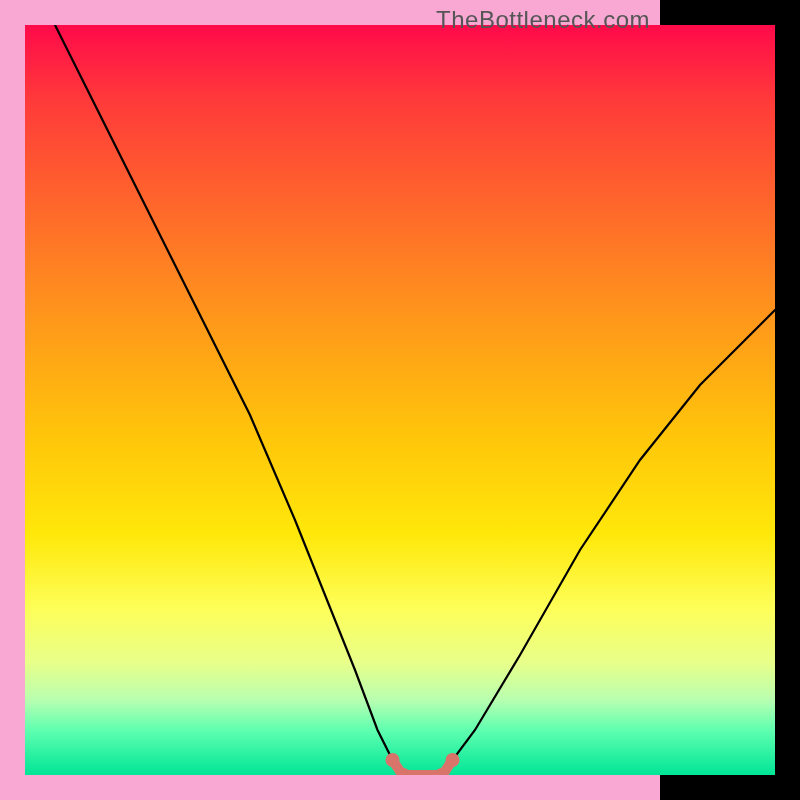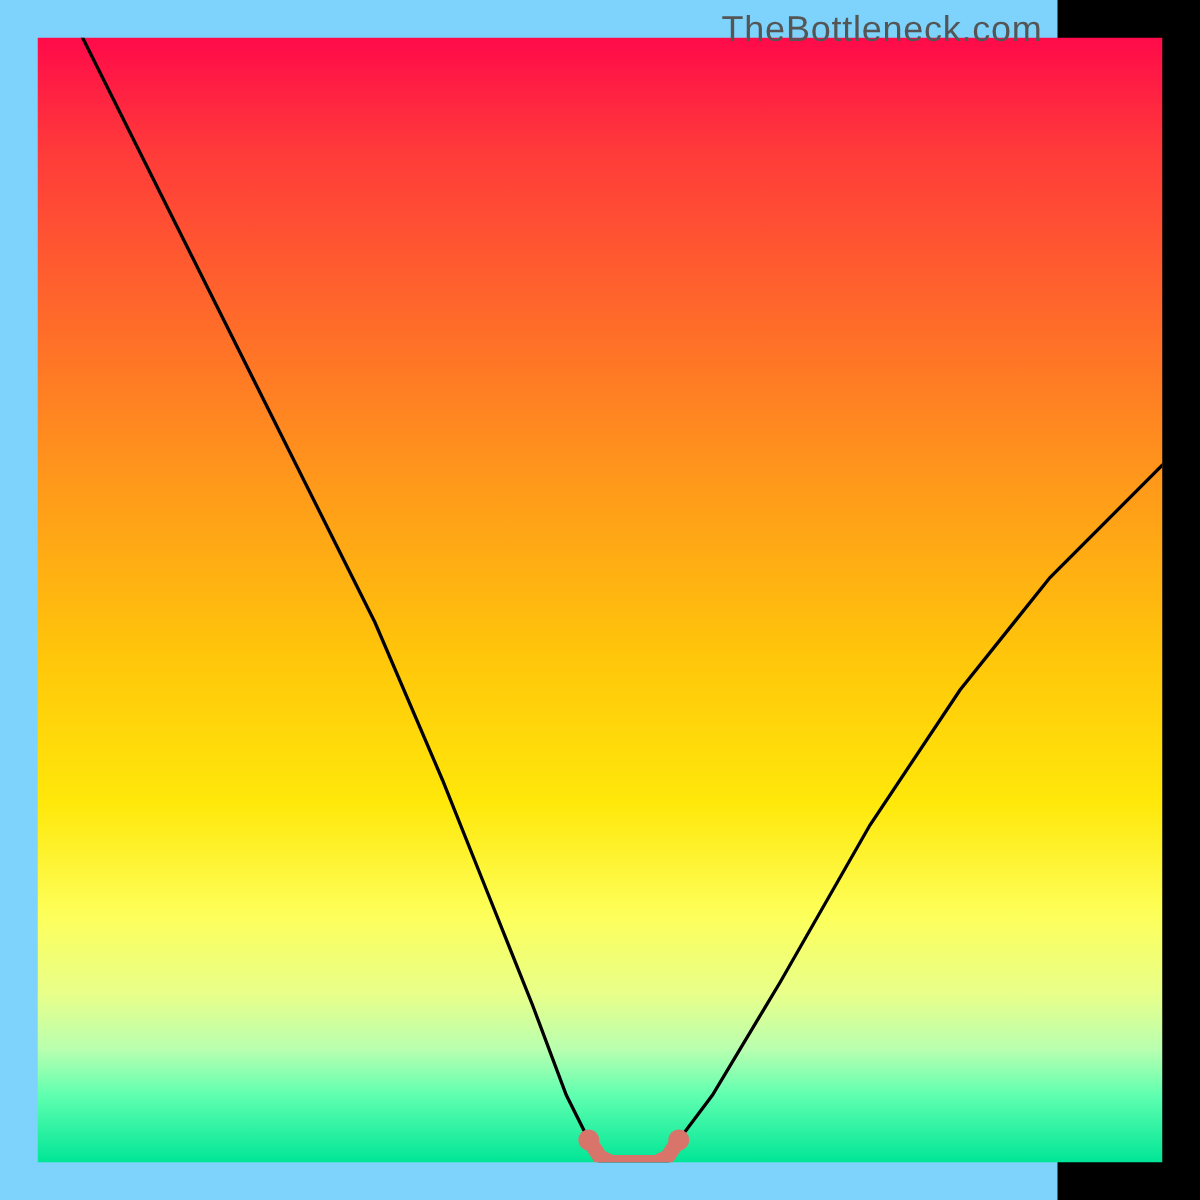--- a/index.html
+++ b/index.html
@@ -8,22 +8,21 @@
     width: 800px;
     height: 800px;
     background: #000;
     overflow: hidden;
     font-family: Arial, Helvetica, sans-serif;
   }
   .frame {
     position: relative;
     width: 660px;
     height: 800px;
-    background: #7dd3fc;
-    padding-left: 45px;
+    background: #f9a8d4;
   }
   .watermark {
     position: absolute;
     top: 6px;
     right: 10px;
     color: #555;
     font-size: 24px;
     font-weight: 500;
     letter-spacing: 0.5px;
     z-index: 10;

